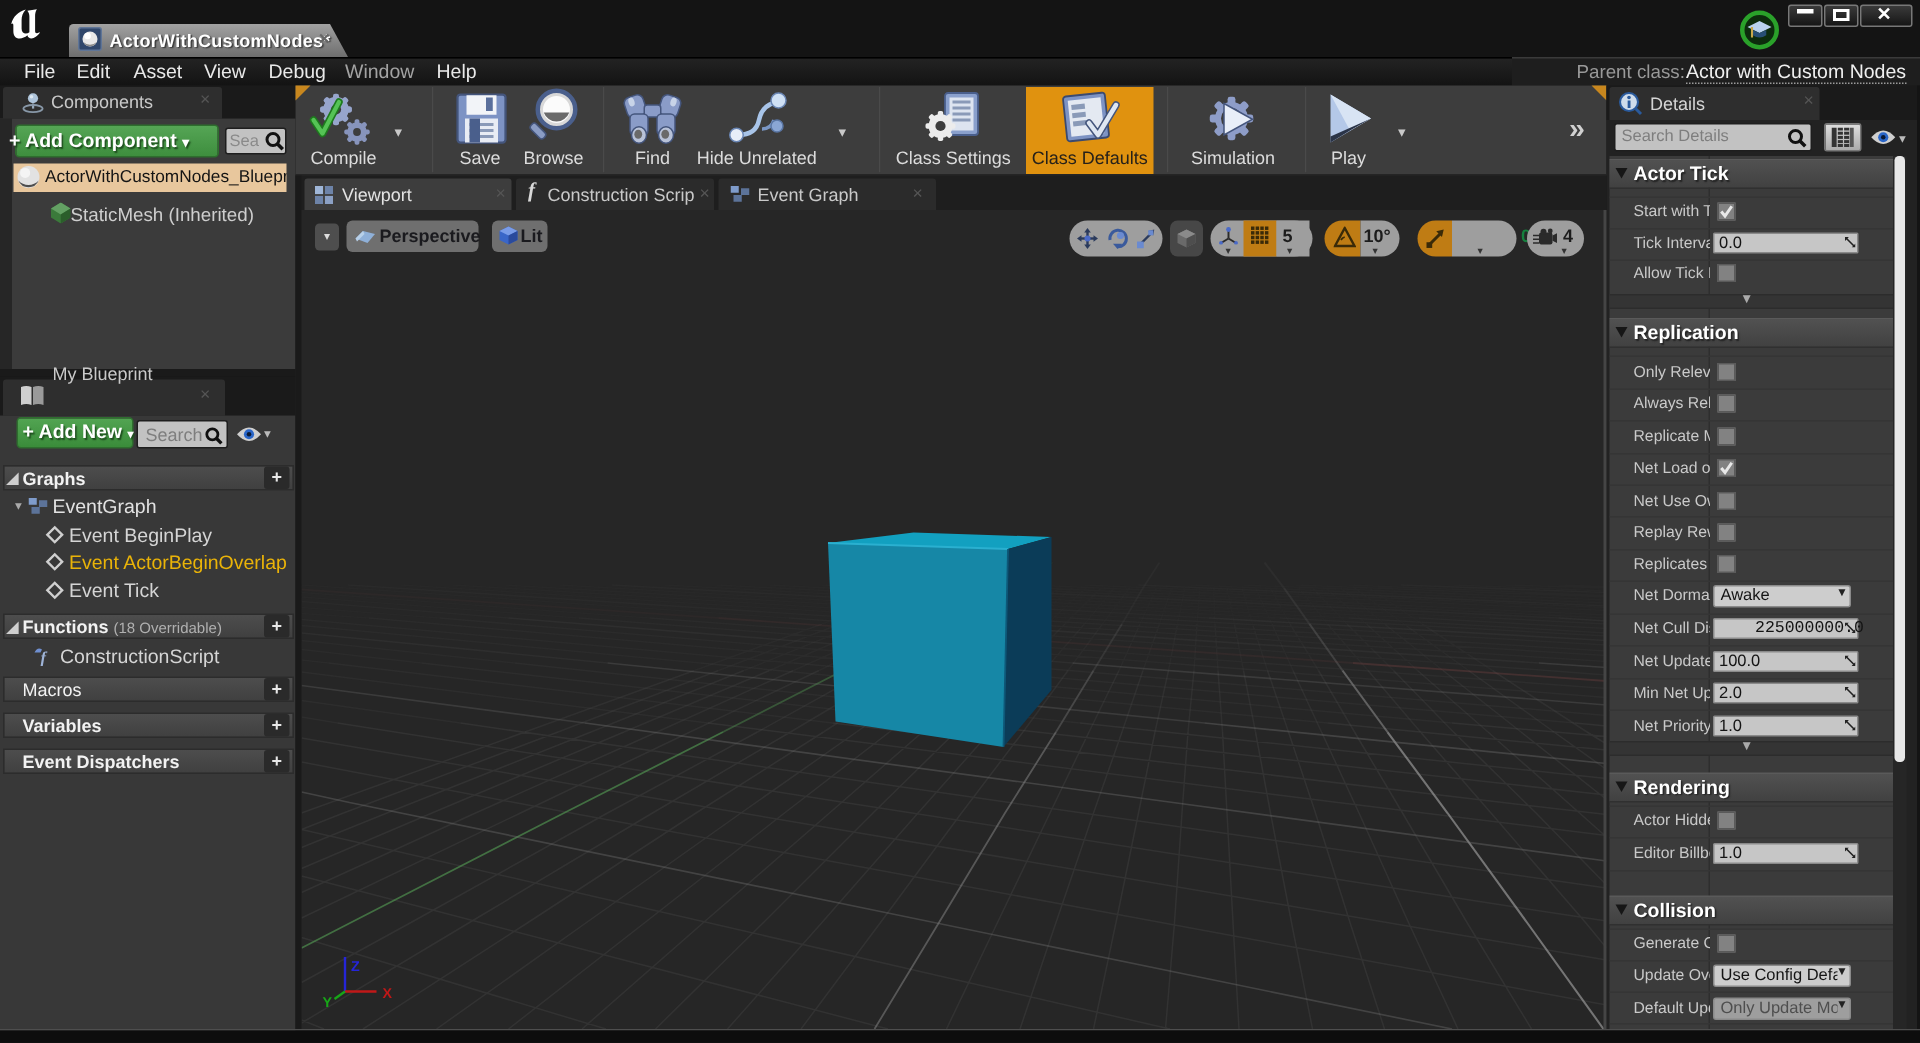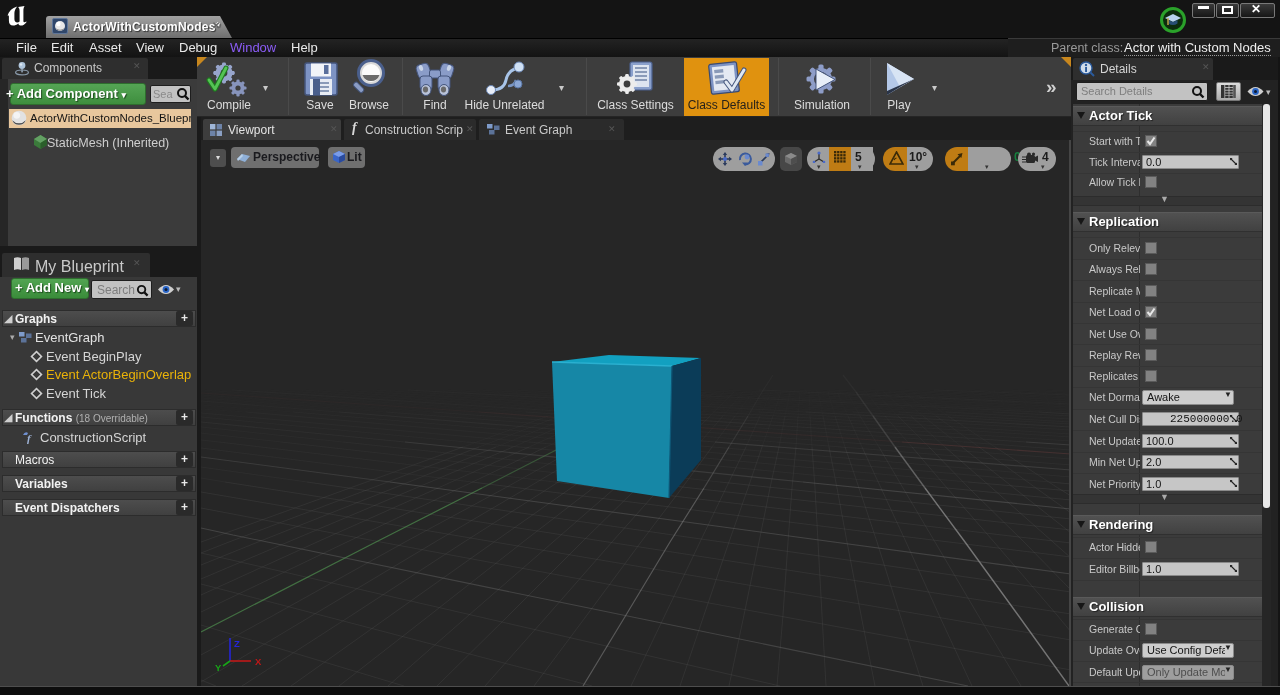--- a/index.html
+++ b/index.html
@@ -42,21 +42,21 @@
   <path d="M9.5 14 L9.5 17.5 Q14 20.5 18.5 17.5 L18.5 14 L14 16 Z" fill="#274e74"></path>
   <rect x="8.3" y="12" width="1.4" height="7" fill="#c8a84c"></rect>
 </svg>
 
 <div class="abs" style="left:0;top:38px;width:1280px;height:19px;background:linear-gradient(#232323,#131313);border-top:1px solid #000;"></div>
 <div class="abs" style="top:40px;left:16px;font-size:13px;color:#e9e9e9;">File</div>
 <div class="abs" style="top:40px;left:51px;font-size:13px;color:#e9e9e9;">Edit</div>
 <div class="abs" style="top:40px;left:89px;font-size:13px;color:#e9e9e9;">Asset</div>
 <div class="abs" style="top:40px;left:136px;font-size:13px;color:#e9e9e9;">View</div>
 <div class="abs" style="top:40px;left:179px;font-size:13px;color:#e9e9e9;">Debug</div>
-<div class="abs" style="top:40px;left:230px;font-size:13px;color:#8b5cf6;">Window</div>
+<div class="abs" style="top:40px;left:230px;font-size:13px;color:#a3a3a3;">Window</div>
 <div class="abs" style="top:40px;left:291px;font-size:13px;color:#e9e9e9;">Help</div>
 <div class="abs" style="left:1008px;top:38px;width:272px;height:19px;background:#1e1e1e;border-top:1px solid #3a3a3a;"></div>
 <div class="abs" style="top:41px;left:1051px;font-size:12.5px;color:#999;">Parent class:</div>
 <div class="abs" style="top:40px;left:1124px;font-size:13px;color:#efefef;border-bottom:1px dotted #9a9a9a;padding-bottom:0px;">Actor with Custom Nodes</div>
 
 <div class="abs" style="left:0;top:57px;width:197px;height:22px;background:#1a1a1a;"></div>
 <div class="abs" style="left:2px;top:58px;width:146px;height:21px;background:#2e2e2e;border-radius:2px 2px 0 0;"></div>
 <svg class="abs" style="left:14px;top:60px;" width="16" height="16" viewBox="0 0 16 16">
  <circle cx="8" cy="5.5" r="3.4" fill="#aec4da"></circle>
       <circle cx="7" cy="4.5" r="1.2" fill="#dde8f2"></circle>
@@ -93,21 +93,21 @@
     </svg>
 <div class="abs" style="left:47px;top:136px;font-size:12.5px;color:#cecece;">StaticMesh (Inherited)</div>
 
 <div class="abs" style="left:0;top:246px;width:197px;height:5px;background:#1a1a1a;"></div>
 <div class="abs" style="left:0;top:251px;width:197px;height:26px;background:#1a1a1a;"></div>
 <div class="abs" style="left:2px;top:253px;width:148px;height:24px;background:#2e2e2e;border-radius:2px 2px 0 0;"></div>
 <svg class="abs" style="left:13px;top:256px;" width="17" height="16" viewBox="0 0 17 16">
       <path d="M1 2 Q4.5 0.5 8 2 L8 14 Q4.5 12.5 1 14 Z" fill="#cfcfcf"></path>
       <path d="M16 2 Q12.5 0.5 9 2 L9 14 Q12.5 12.5 16 14 Z" fill="#9a9a9a"></path>
     </svg>
-<div class="abs" style="left:35px;top:258px;font-size:16px;color:#c9c9c9;">My Blueprint</div>
+<div class="abs" style="left:35px;top:242px;font-size:12px;color:#c9c9c9;">My Blueprint</div>
 <div class="abs" style="left:133px;top:258px;font-size:9px;color:#555;">✕</div>
 <div class="abs" style="left:0;top:277px;width:197px;height:410px;background:#383838;"></div>
 
 <div class="abs" style="left:11px;top:278px;width:78px;height:21px;background:linear-gradient(#52a452,#3a8c3a);border-radius:3px;border:1px solid #2e6e2e;"></div>
 <div class="abs" style="left:15px;top:280px;font-size:13px;font-weight:bold;color:#fff;text-shadow:1px 1px 1px #1c4a1c;">+ Add New <span style="font-size:8px;">▾</span></div>
 <div class="abs" style="left:91px;top:280px;width:61px;height:19px;background:#c2c2c2;border:1px solid #1e1e1e;border-radius:2px;"></div>
 <div class="abs" style="left:97px;top:283px;font-size:12px;color:#7e7e7e;">Search</div>
 <svg class="abs" style="left:136px;top:284px;" width="13" height="13" viewBox="0 0 14 14">
       <circle cx="6" cy="6" r="4" fill="none" stroke="#111" stroke-width="2"></circle>
       <line x1="9" y1="9" x2="12.5" y2="12.5" stroke="#111" stroke-width="2.4"></line>

